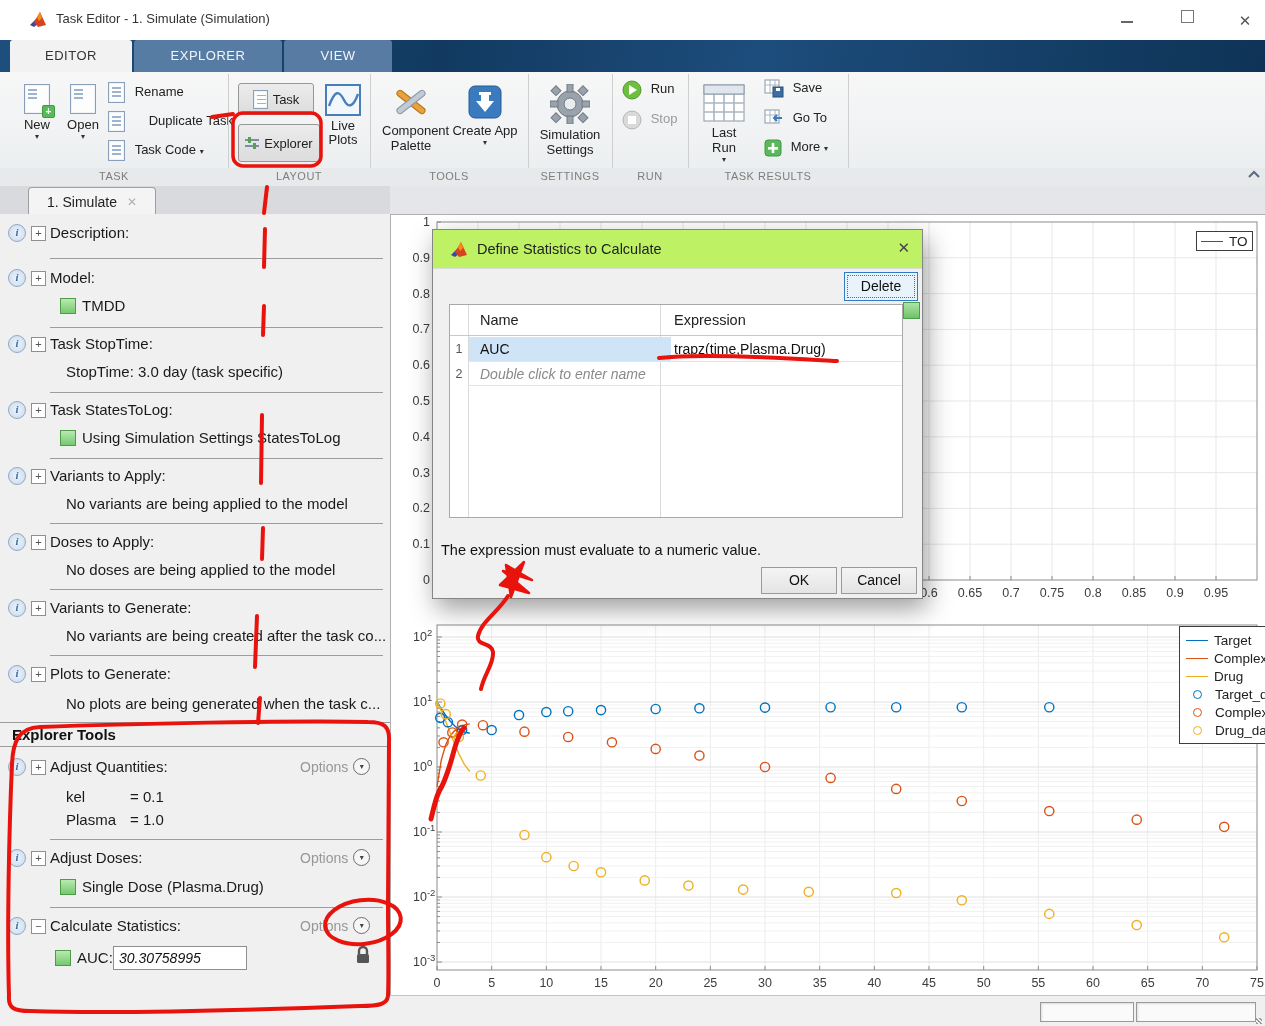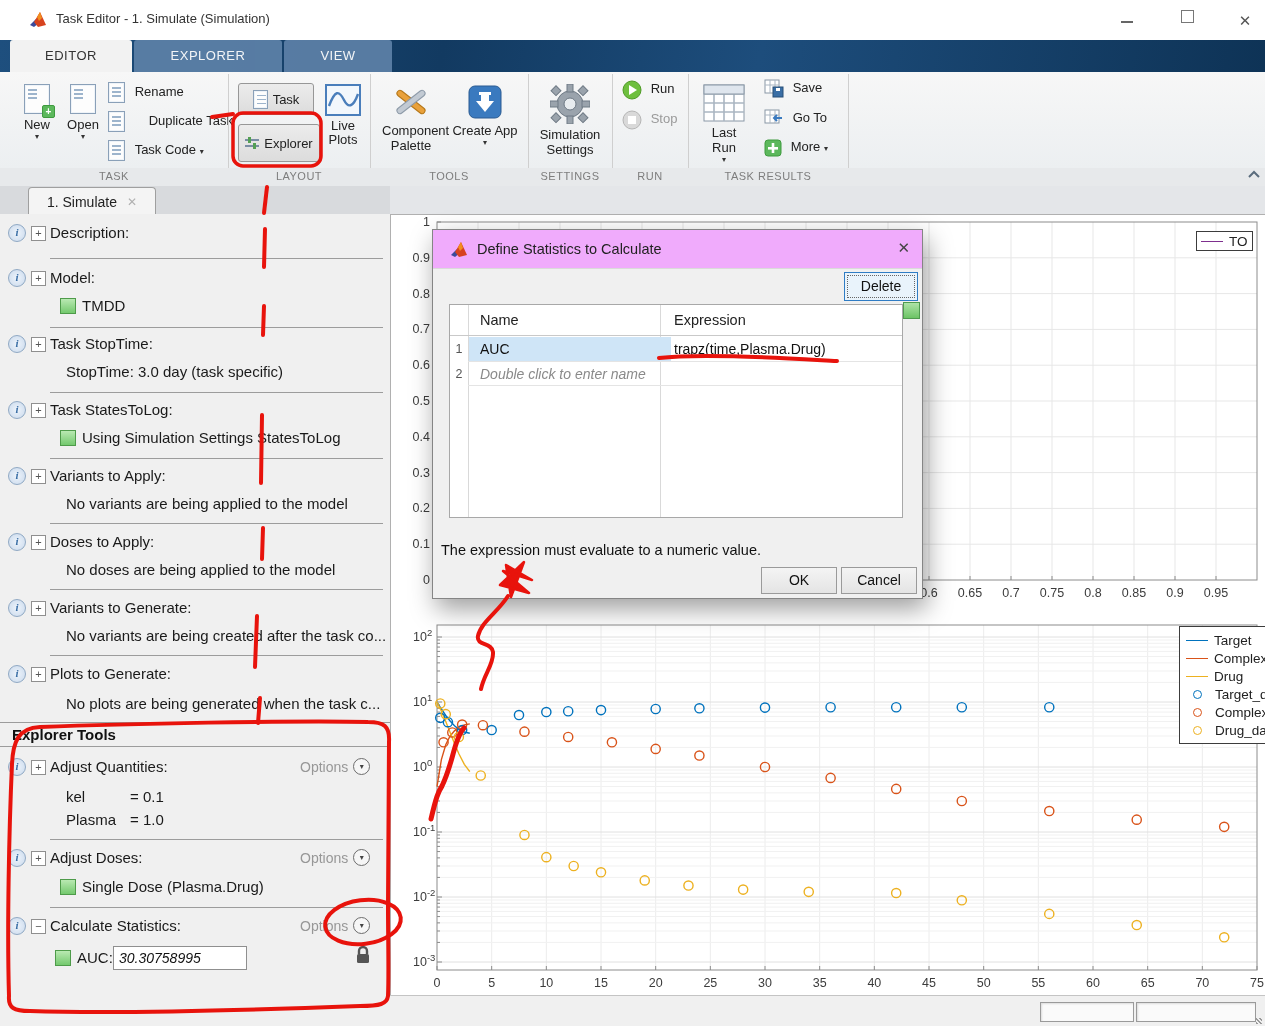--- a/index.html
+++ b/index.html
@@ -63,21 +63,21 @@
   .plotpanel{left:390px;top:214px;width:875px;height:781px;background:#ffffff;border-left:1px solid #b0b0b0;border-top:1px solid #b0b0b0;}
   .legend-box{border:1px solid #3c3c3c;background:#fff;font-size:13.5px;color:#222;}
   .lg-row{display:flex;align-items:center;gap:6px;height:18px;padding:0 4px;}
   .lg-line{display:inline-block;width:22px;height:0;border-top:1.6px solid;}
   .lg-circ{display:inline-block;width:7px;height:7px;border-radius:50%;border:1.6px solid;margin:0 7px;}
   .bstrip{left:390px;top:995px;width:875px;height:31px;background:#f0f0f0;border-top:1px solid #c4c4c4;}
   .bbox{top:6px;height:18px;border:1px solid #9a9a9a;background:#fafafa;box-shadow:inset 1px 1px 2px rgba(0,0,0,.12);}
   
   .dialog{left:432px;top:229px;width:489px;height:368px;background:#f0f0f0;border:1px solid #858585;
      box-shadow:4px 10px 24px rgba(0,0,0,.38);z-index:40;}
-  .dlg-title{position:absolute;left:0;top:0;width:100%;height:38px;background:#f0abfc;border-bottom:1px solid #dadada;}
+  .dlg-title{position:absolute;left:0;top:0;width:100%;height:38px;background:#bef264;border-bottom:1px solid #dadada;}
   .dlg-title-text{position:absolute;left:44px;top:11px;font-size:14.5px;color:#222;}
   .dlg-close{position:absolute;right:12px;top:9px;font-size:15px;color:#444;}
   .dlg-instr{position:absolute;left:8px;top:54px;font-size:14.5px;color:#111;}
   .btn{position:absolute;background:linear-gradient(#f4f4f4,#e4e4e4);border:1px solid #9a9a9a;border-radius:0;
      font-size:14px;color:#111;text-align:center;}
   .delete-btn{left:411px;top:42px;width:72px;height:27px;line-height:27px;border:1px solid #2f7cc4;background:#e9f3fb;
      outline:1px dotted #666;outline-offset:-4px;}
   .dtable{position:absolute;left:16px;top:74px;width:452px;height:212px;background:#fff;border:1px solid #a8a8a8;}
   .dt-head{position:absolute;top:0;height:30px;font-size:14.5px;color:#222;line-height:30px;}
   .dt-cell{position:absolute;height:24px;font-size:14px;line-height:24px;color:#111;white-space:nowrap;overflow:hidden;}

